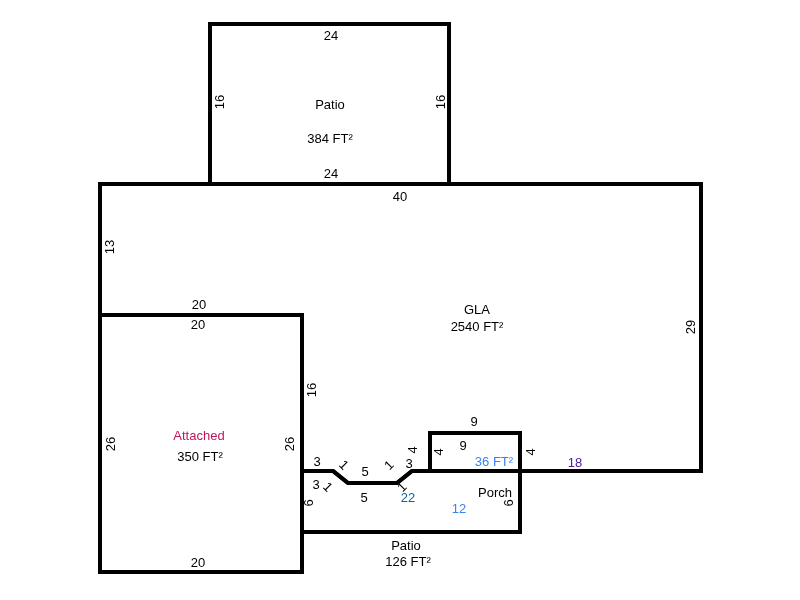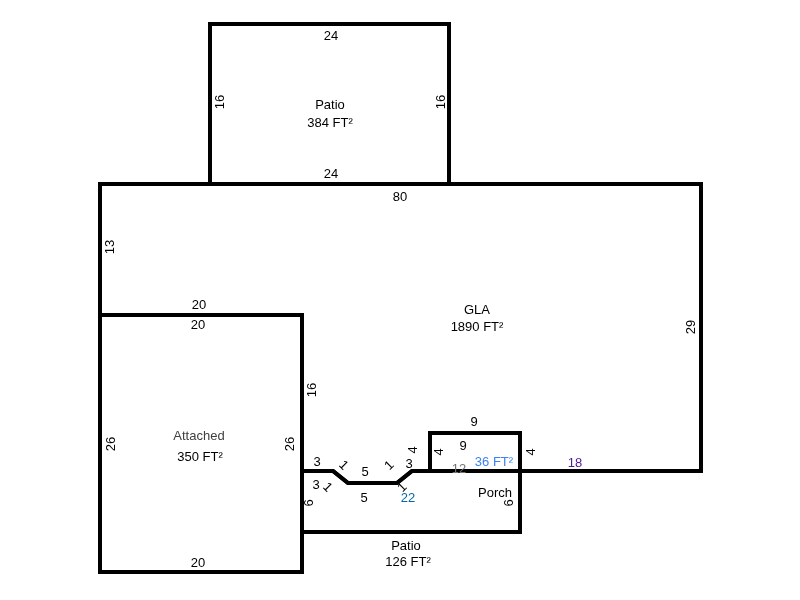--- a/index.html
+++ b/index.html
@@ -47,53 +47,53 @@
     <path class="outline" d="M210,24 H449 V184 H210 Z"></path>
     <path class="outline" d="M100,315 H302 V572 H100 Z"></path>
     <path class="outline" d="M302,471 H333 L348,483 H397 L412,471 H520 V532 H302 Z"></path>
     <path class="outline" d="M100,184 H701 V471 H412 L397,483 H348 L333,471 H302 V315 H100 Z"></path>
     <path class="outline" d="M430,433 H520 V471 H430 Z"></path>
   </svg>
   <div id="labels">
       <span class="lbl" style="left: 331px; top: 35px; color: rgb(0, 0, 0);">24</span>
       <span class="lbl" style="left: 219px; top: 102px; color: rgb(0, 0, 0); transform: translate(-50%, -50%) rotate(-90deg);">16</span>
       <span class="lbl" style="left: 330px; top: 104px; color: rgb(0, 0, 0);">Patio</span>
-      <span class="lbl" style="left: 330px; top: 122px; color: rgb(0, 0, 0);">384 FT²</span>
+      <span class="lbl" style="left: 330px; top: 138px; color: rgb(0, 0, 0);">384 FT²</span>
       <span class="lbl" style="left: 440px; top: 102px; color: rgb(0, 0, 0); transform: translate(-50%, -50%) rotate(-90deg);">16</span>
       <span class="lbl" style="left: 331px; top: 173px; color: rgb(0, 0, 0);">24</span>
-      <span class="lbl" style="left: 400px; top: 196px; color: rgb(0, 0, 0);">80</span>
+      <span class="lbl" style="left: 400px; top: 196px; color: rgb(0, 0, 0);">40</span>
       <span class="lbl" style="left: 109px; top: 247px; color: rgb(0, 0, 0); transform: translate(-50%, -50%) rotate(-90deg);">13</span>
       <span class="lbl" style="left: 199px; top: 304px; color: rgb(0, 0, 0);">20</span>
       <span class="lbl" style="left: 311px; top: 390px; color: rgb(0, 0, 0); transform: translate(-50%, -50%) rotate(-90deg);">16</span>
       <span class="lbl" style="left: 477px; top: 309px; color: rgb(0, 0, 0); text-align: center;">GLA</span>
-      <span class="lbl" style="left: 477px; top: 326px; color: rgb(0, 0, 0);">1890 FT²</span>
+      <span class="lbl" style="left: 477px; top: 326px; color: rgb(0, 0, 0);">2540 FT²</span>
       <span class="lbl" style="left: 690px; top: 327px; color: rgb(0, 0, 0); transform: translate(-50%, -50%) rotate(-90deg);">29</span>
       <span class="lbl" style="left: 317px; top: 461px; color: rgb(0, 0, 0);">3</span>
       <span class="lbl" style="left: 344px; top: 465px; color: rgb(0, 0, 0); transform: translate(-50%, -50%) rotate(45deg);">1</span>
       <span class="lbl" style="left: 365px; top: 471px; color: rgb(0, 0, 0);">5</span>
       <span class="lbl" style="left: 389px; top: 465px; color: rgb(0, 0, 0); transform: translate(-50%, -50%) rotate(-45deg);">1</span>
       <span class="lbl" style="left: 409px; top: 463px; color: rgb(0, 0, 0);">3</span>
       <span class="lbl" style="left: 412px; top: 450px; color: rgb(0, 0, 0); transform: translate(-50%, -50%) rotate(-90deg);">4</span>
       <span class="lbl" style="left: 474px; top: 421px; color: rgb(0, 0, 0);">9</span>
       <span class="lbl" style="left: 530px; top: 452px; color: rgb(0, 0, 0); transform: translate(-50%, -50%) rotate(-90deg);">4</span>
       <span class="lbl" style="left: 575px; top: 462px; color: #4c1d95;">18</span>
       <span class="lbl" style="left: 438px; top: 452px; color: rgb(0, 0, 0); transform: translate(-50%, -50%) rotate(-90deg);">4</span>
       <span class="lbl" style="left: 463px; top: 445px; color: rgb(0, 0, 0);">9</span>
       <span class="lbl" style="left: 495px; top: 445px; color: rgb(0, 0, 0); margin-top: 47px;">Porch</span>
       <span class="lbl" style="left: 494px; top: 461px; color: #3b82f6;">36 FT²</span>
       <span class="lbl" style="left: 316px; top: 484px; color: rgb(0, 0, 0);">3</span>
       <span class="lbl" style="left: 328px; top: 487px; color: rgb(0, 0, 0); transform: translate(-50%, -50%) rotate(45deg);">1</span>
       <span class="lbl" style="left: 364px; top: 497px; color: rgb(0, 0, 0);">5</span>
       <span class="lbl" style="left: 402px; top: 487px; color: rgb(0, 0, 0); transform: translate(-50%, -50%) rotate(-45deg);">1</span>
-      <span class="lbl" style="left: 459px; top: 468px; color: #737373;">12</span>
+      <span class="lbl" style="left: 459px; top: 508px; color: #3b82f6;">12</span>
       <span class="lbl" style="left: 308px; top: 503px; color: rgb(0, 0, 0); transform: translate(-50%, -50%) rotate(-90deg);">6</span>
       <span class="lbl" style="left: 508px; top: 503px; color: rgb(0, 0, 0); transform: translate(-50%, -50%) rotate(-90deg);">6</span>
       <span class="lbl" style="left: 408px; top: 497px; color: #0369a1;">22</span>
       <span class="lbl" style="left: 406px; top: 545px; color: rgb(0, 0, 0);">Patio</span>
       <span class="lbl" style="left: 408px; top: 561px; color: rgb(0, 0, 0);">126 FT²</span>
       <span class="lbl" style="left: 198px; top: 324px; color: rgb(0, 0, 0);">20</span>
       <span class="lbl" style="left: 110px; top: 444px; color: rgb(0, 0, 0); transform: translate(-50%, -50%) rotate(-90deg);">26</span>
-      <span class="lbl" style="left: 199px; top: 435px; color: #404040;">Attached</span>
+      <span class="lbl" style="left: 199px; top: 435px; color: #be185d;">Attached</span>
       <span class="lbl" style="left: 200px; top: 456px; color: rgb(0, 0, 0);">350 FT²</span>
       <span class="lbl" style="left: 289px; top: 444px; color: rgb(0, 0, 0); transform: translate(-50%, -50%) rotate(-90deg);">26</span>
       <span class="lbl" style="left: 198px; top: 562px; color: rgb(0, 0, 0);">20</span>
     </div>
 </div>
 
 </body></html>

